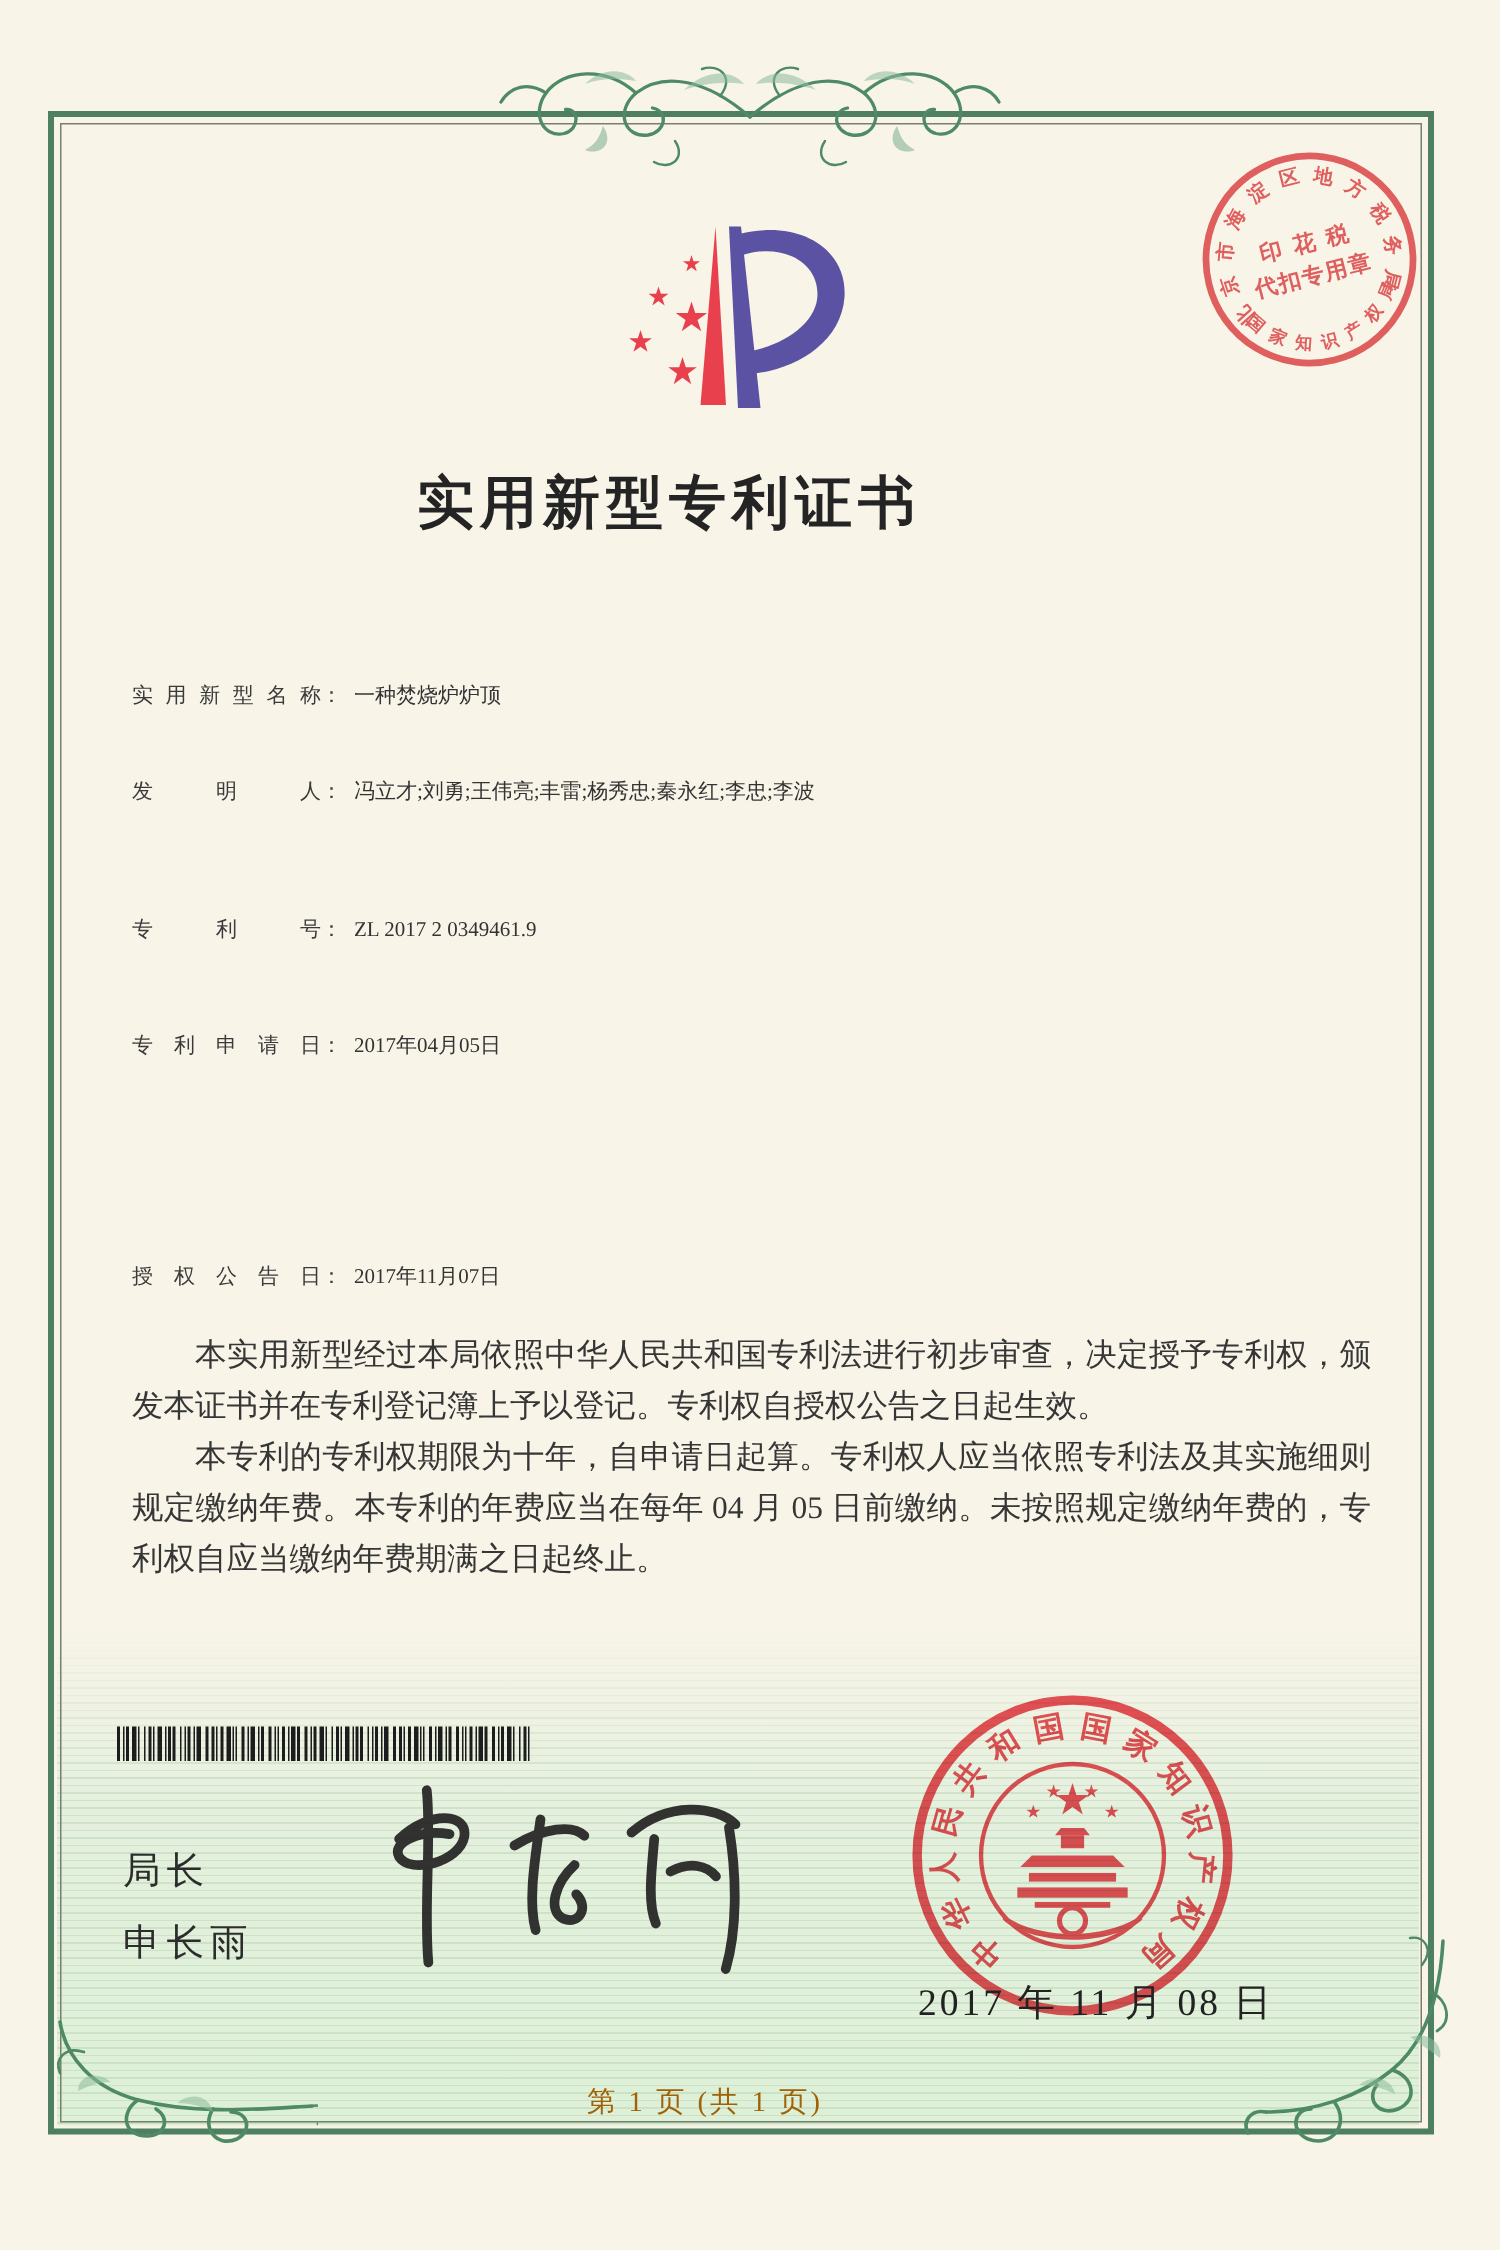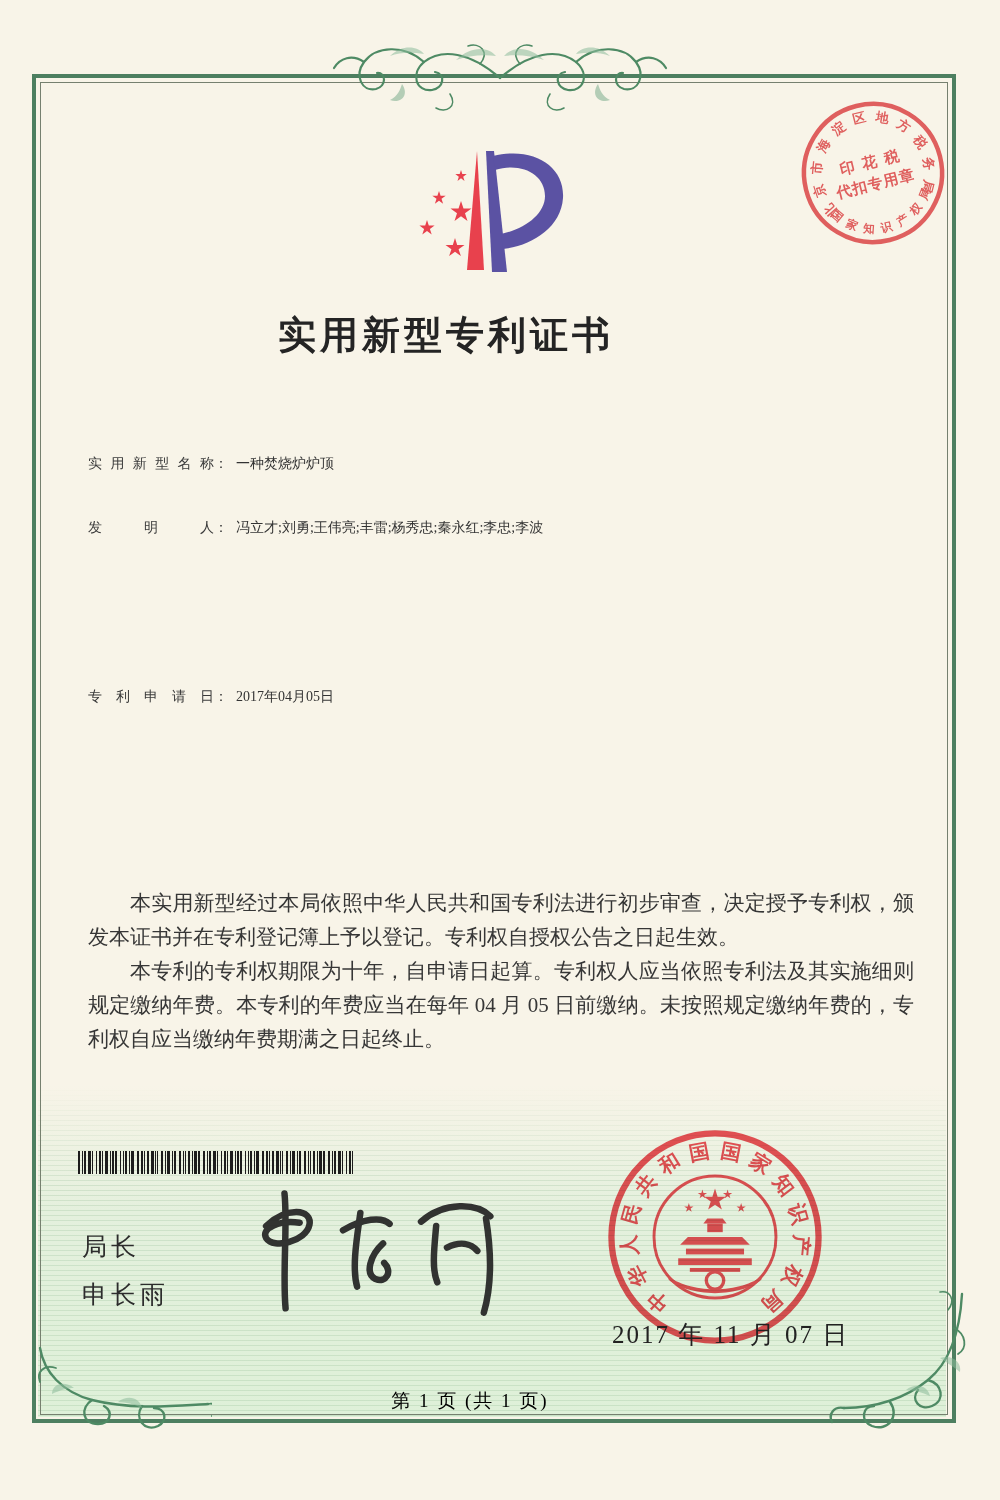--- a/index.html
+++ b/index.html
@@ -33,21 +33,21 @@
   .barcode span{display:block;background:#1c1c1c;height:100%;}
   .director-title{position:absolute;left:82px;top:1230px;font-size:25px;color:#2c2c2c;
     font-family:"Liberation Sans","DejaVu Sans",sans-serif;letter-spacing:4px;}
   .director-name{position:absolute;left:82px;top:1278px;font-size:25px;color:#2c2c2c;
     font-family:"Liberation Sans","DejaVu Sans",sans-serif;letter-spacing:4px;}
   .signature{position:absolute;left:252px;top:1182px;width:260px;height:140px;}
   .seal{position:absolute;left:594px;top:1116px;width:242px;height:242px;mix-blend-mode:multiply;opacity:.95;}
   .seal-date{position:absolute;left:612px;top:1318px;font-size:25px;letter-spacing:2px;color:#222;}
   .stamp{position:absolute;left:798px;top:98px;width:150px;height:150px;mix-blend-mode:multiply;opacity:.92;
     transform:rotate(-14deg);}
-  .footer{position:absolute;left:96px;top:1388px;width:748px;text-align:center;font-size:19px;color:#000000;letter-spacing:2px;}
+  .footer{position:absolute;left:96px;top:1388px;width:748px;text-align:center;font-size:19px;color:#a16207;letter-spacing:2px;}
   .logo{position:absolute;left:413px;top:146px;width:164px;height:140px;}
   svg text{font-family:"Liberation Serif","DejaVu Serif",serif;}
 </style>
 </head>
 <body>
 
 <div class="page">
 
   <div class="green-zone"></div>
   <div class="frame">
@@ -140,22 +140,28 @@
   </svg>
 
   <div class="title">实用新型专利证书</div>
 
   <div class="frow" style="top:455px">
     <span class="flabel">实用新型名称</span><span class="fcolon">：</span><span>一种焚烧炉炉顶</span>
   </div>
   <div class="frow" style="top:519px">
     <span class="flabel">发明人</span><span class="fcolon">：</span><span>冯立才;刘勇;王伟亮;丰雷;杨秀忠;秦永红;李忠;李波</span>
   </div>
+  <div class="frow" style="top:611px">
+    <span class="flabel">专利号</span><span class="fcolon">：</span><span>ZL 2017 2 0349461.9</span>
+  </div>
   <div class="frow" style="top:688px">
     <span class="flabel">专利申请日</span><span class="fcolon">：</span><span>2017年04月05日</span>
+  </div>
+  <div class="frow" style="top:842px">
+    <span class="flabel">授权公告日</span><span class="fcolon">：</span><span>2017年11月07日</span>
   </div>
 
   <div class="body-text">
     <p>本实用新型经过本局依照中华人民共和国专利法进行初步审查，决定授予专利权，颁发本证书并在专利登记簿上予以登记。专利权自授权公告之日起生效。</p>
     <p>本专利的专利权期限为十年，自申请日起算。专利权人应当依照专利法及其实施细则规定缴纳年费。本专利的年费应当在每年 04 月 05 日前缴纳。未按照规定缴纳年费的，专利权自应当缴纳年费期满之日起终止。</p>
   </div>
 
   <div class="barcode" id="barcode">
       <span style="width: 2px; margin-right: 2px;"></span>
       <span style="width: 1px; margin-right: 1px;"></span>
@@ -288,17 +294,17 @@
         <rect x="-8" y="-14" width="16" height="9"></rect>
         <path d="M-12,-14 L12,-14 L8,-19 L-8,-19 Z"></path>
         <rect x="-30" y="12" width="60" height="6"></rect>
         <rect x="-38" y="22" width="76" height="7"></rect>
         <rect x="-26" y="32" width="52" height="4"></rect>
         <circle cx="0" cy="45" r="9" fill="none" stroke="#ee4a52" stroke-width="3.5"></circle>
         <path d="M-48,40 C-40,48 -20,54 0,54 C20,54 40,48 48,40 L48,44 C40,52 20,58 0,58 C-20,58 -40,52 -48,44 Z"></path>
       </g>
     </g>
   </svg>
-  <div class="seal-date">2017 年 11 月 07 日</div>
+  <div class="seal-date">2017 年 11 月 08 日</div>
 
   <div class="footer">第 1 页 (共 1 页)</div>
 
 </div>
 
 </body></html>

